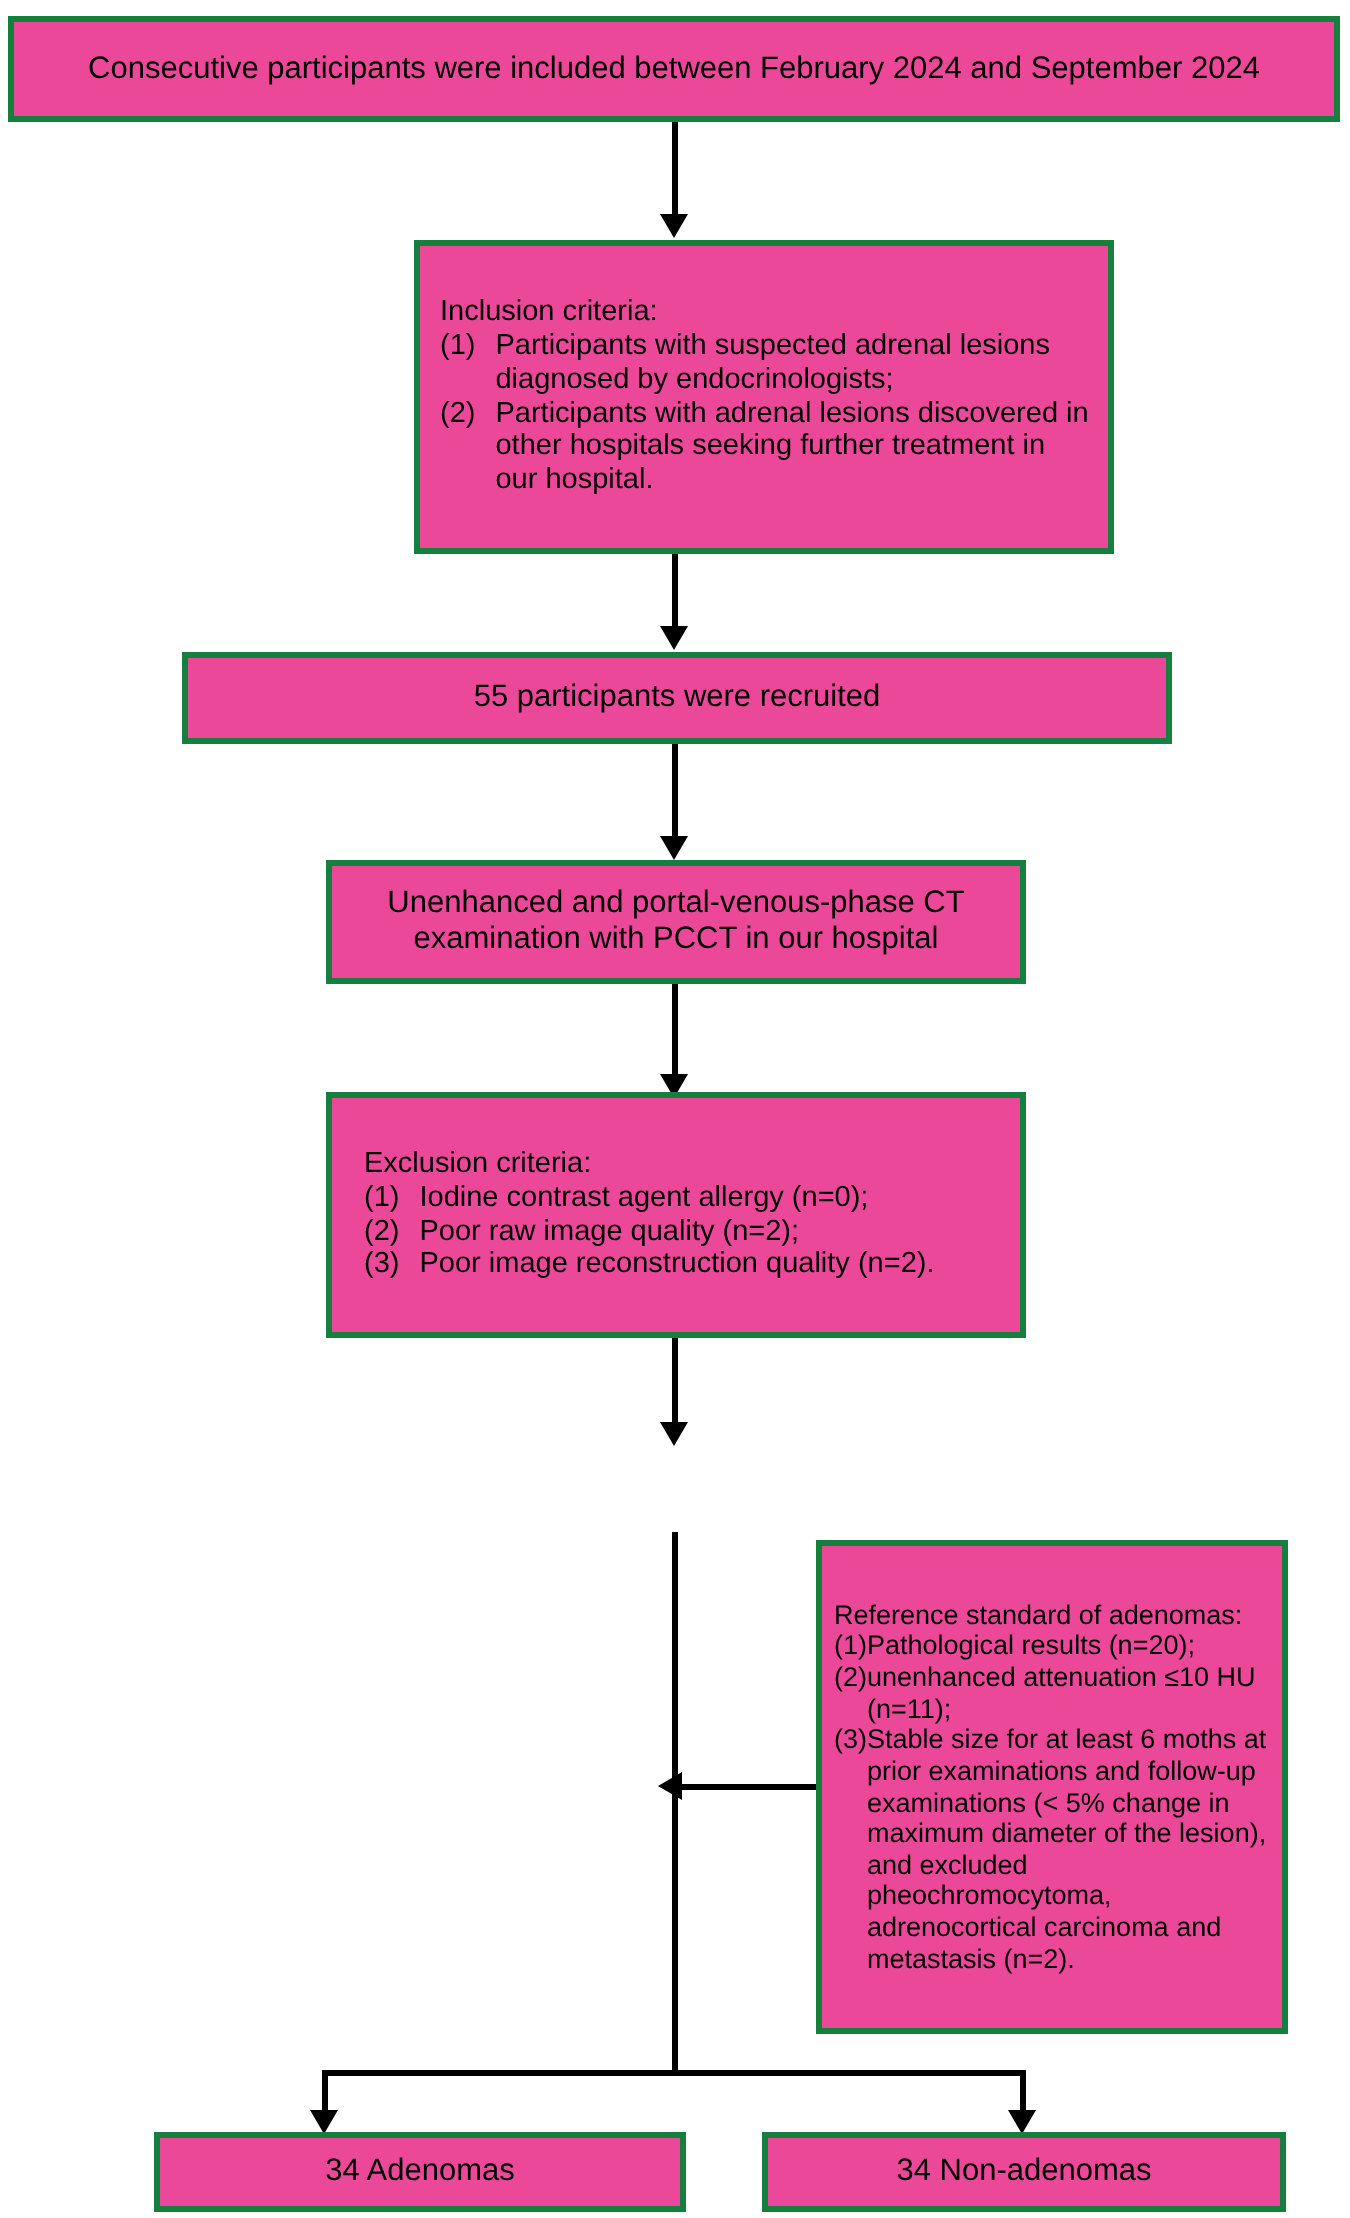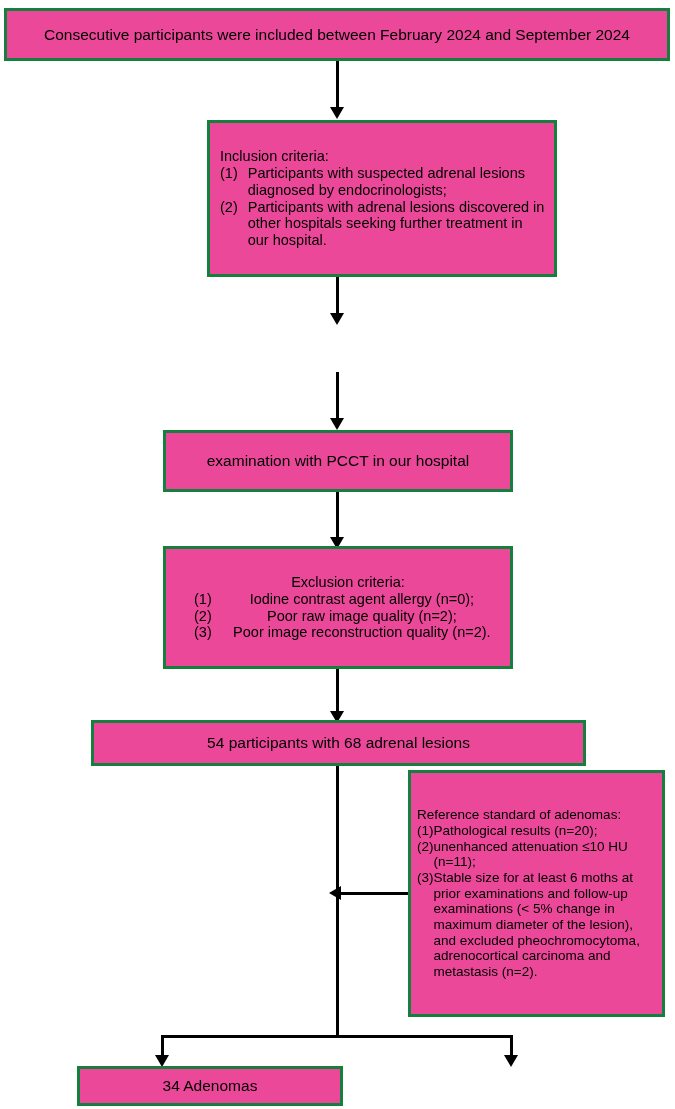--- a/index.html
+++ b/index.html
@@ -94,55 +94,56 @@
     </div>
     <div class="crit-item">
       <span class="crit-num">(2)</span>
       <span class="crit-txt pad-l">Participants with adrenal lesions discovered in other hospitals seeking further treatment in our hospital.</span>
     </div>
   </div>
 
   <div class="line-v" style="left:336px; top:277px; height:38px;"></div>
   <div class="arrow-down" style="left:330px; top:313px;"></div>
 
+  <div class="box center" style="left:91px; top:326px; width:495px; height:46px; font-size:15.5px;">
+    <span>55 participants were recruited</span>
+  </div>
 
   <div class="line-v" style="left:336px; top:372px; height:48px;"></div>
   <div class="arrow-down" style="left:330px; top:418px;"></div>
 
   <div class="box center" style="left:163px; top:430px; width:350px; height:62px; font-size:15.5px; flex-direction:column;">
+    <span>Unenhanced and portal-venous-phase CT</span>
     <span>examination with PCCT in our hospital</span>
   </div>
 
   <div class="line-v" style="left:336px; top:492px; height:47px;"></div>
   <div class="arrow-down" style="left:330px; top:537px;"></div>
 
-  <div class="box listbox" style="left:163px; top:546px; width:350px; height:123px; font-size:14.5px; padding:6px 8px 6px 28px;text-align:center;">
+  <div class="box listbox" style="left:163px; top:546px; width:350px; height:123px; font-size:14.5px; padding:6px 8px 6px 16px;">
     <span class="crit-head">Exclusion criteria:</span>
     <div class="crit-item">
       <span class="crit-num">(1)</span>
       <span class="crit-txt pad-l">Iodine contrast agent allergy (n=0);</span>
     </div>
     <div class="crit-item">
       <span class="crit-num">(2)</span>
       <span class="crit-txt pad-l">Poor raw image quality (n=2);</span>
     </div>
     <div class="crit-item">
       <span class="crit-num">(3)</span>
       <span class="crit-txt pad-l">Poor image reconstruction quality (n=2).</span>
     </div>
   </div>
 
   <div class="line-v" style="left:336px; top:669px; height:44px;"></div>
   <div class="arrow-down" style="left:330px; top:711px;"></div>
 
-  <div class="box center" style="left:91px; top:720px; width:495px; height:46px; font-size:15.5px;">
-    <span>54 participants with 68 adrenal lesions</span>
-  </div>
 
-  <div class="box listbox" style="left:408px; top:770px; width:257px; height:247px; font-size:13.5px; padding:4px 5px 4px 6px;">
+  <div class="box listbox" style="left:408px; top:770px; width:236px; height:247px; font-size:13.5px; padding:4px 5px 4px 6px;">
     <span class="crit-head">Reference standard of adenomas:</span>
     <div class="crit-item">
       <span class="crit-num">(1)</span>
       <span class="crit-txt">Pathological results (n=20);</span>
     </div>
     <div class="crit-item">
       <span class="crit-num">(2)</span>
       <span class="crit-txt">unenhanced attenuation ≤10 HU (n=11);</span>
     </div>
     <div class="crit-item">
@@ -159,14 +160,17 @@
   <div class="line-h" style="left:161px; top:1035px; width:352px;"></div>
   <div class="line-v" style="left:161px; top:1035px; height:24px;"></div>
   <div class="line-v" style="left:510px; top:1035px; height:24px;"></div>
   <div class="arrow-down" style="left:155px; top:1055px;"></div>
   <div class="arrow-down" style="left:504px; top:1055px;"></div>
 
   <div class="box center" style="left:29px; top:1066px; width:266px; height:40px; font-size:15.5px;margin-left:48px;">
     <span>34 Adenomas</span>
   </div>
 
+  <div class="box center" style="left:381px; top:1066px; width:262px; height:40px; font-size:15.5px;">
+    <span>34 Non-adenomas</span>
+  </div>
 
 </div>
 
 </body></html>

